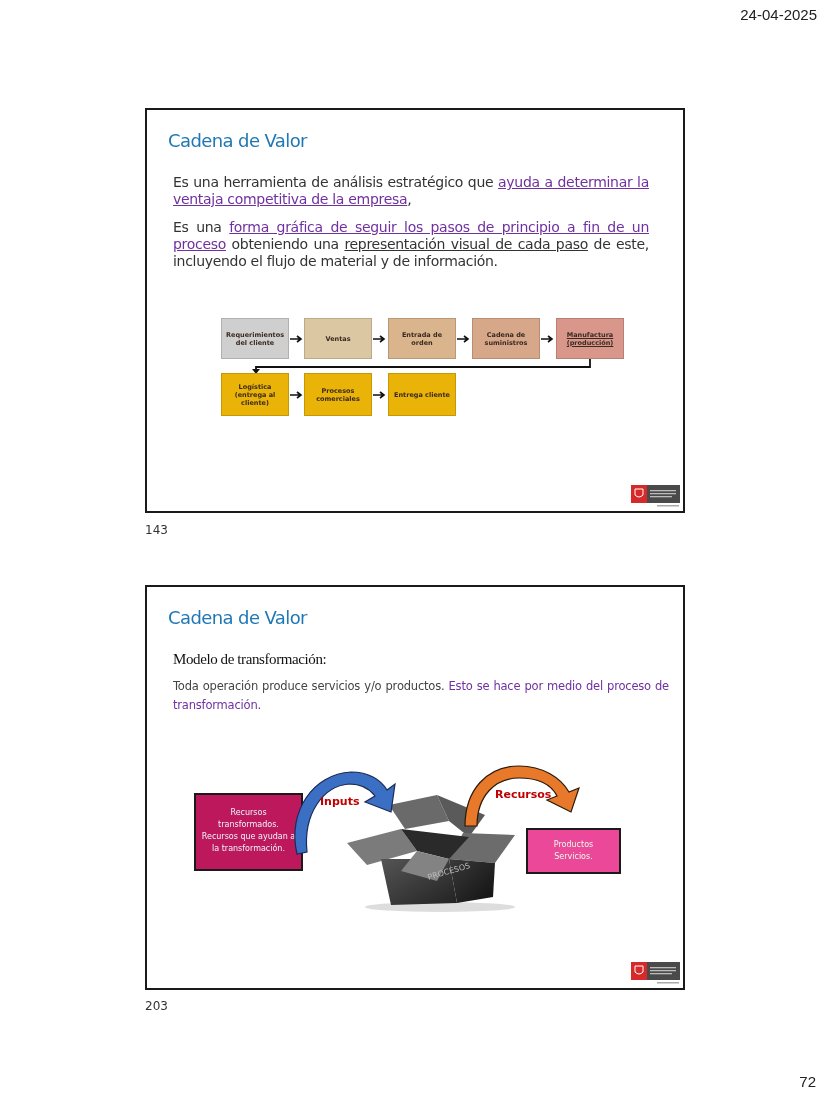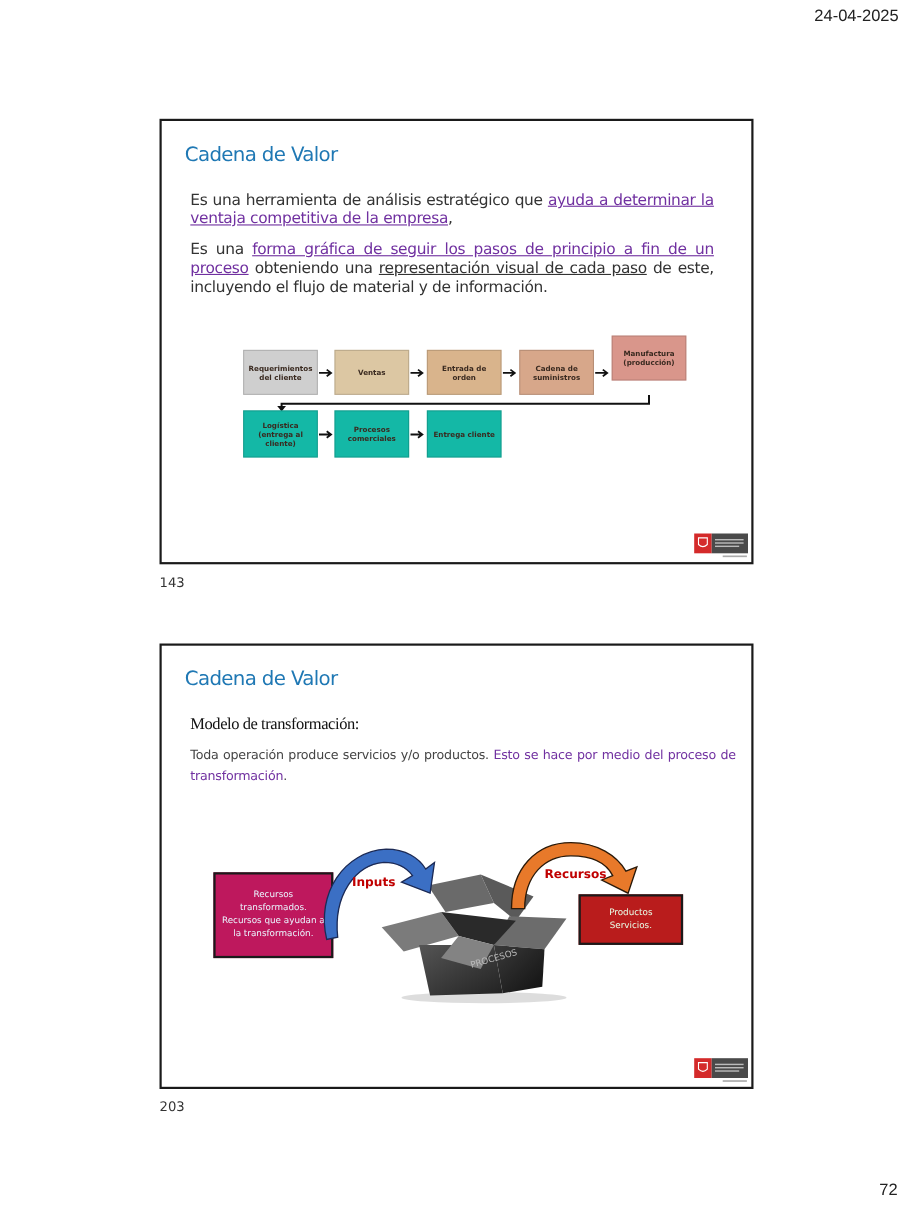--- a/index.html
+++ b/index.html
@@ -24,28 +24,28 @@
   .link { color: #7030a0; text-decoration: underline; }
   .u { text-decoration: underline; }
 
   
   .flow-box { position: absolute; width: 68px; height: 41px; display: flex; align-items: center; justify-content: center; text-align: center; font-family: "DejaVu Sans", sans-serif; font-size: 6.5px; font-weight: bold; color: #3a2a20; line-height: 8px; border: 1px solid rgba(0,0,0,0.15); padding: 2px; }
   .fb-gray { background: #cfcfcf; }
   .fb-tan { background: #dcc7a3; }
   .fb-tan2 { background: #d9b48c; }
   .fb-tan3 { background: #d7a78a; }
   .fb-rose { background: #d9968b; }
-  .fb-pink { background: #14b8a6; }
+  .fb-pink { background: #eab308; }
   .flow-arrow { position: absolute; width: 14px; height: 8px; }
   .flow-connector { position: absolute; }
 
   
   .res-box { position: absolute; left: 47px; top: 206px; width: 109px; height: 78px; background: #be185d; border: 2px solid #1a1a1a; color: #eaf6ff; font-family: "DejaVu Sans", sans-serif; font-size: 8px; line-height: 12px; text-align: center; padding-top: 12px; }
   .res-box div { margin-bottom: 0; }
-  .prod-box { position: absolute; left: 379px; top: 226px; width: 95px; height: 46px; background: #b91c1c; border: 2px solid #1a1a1a; color: #e8ffe8; font-family: "DejaVu Sans", sans-serif; font-size: 8px; line-height: 12px; text-align: center; padding-top: 9px; }
+  .prod-box { position: absolute; left: 379px; top: 241px; width: 95px; height: 46px; background: #ec4899; border: 2px solid #1a1a1a; color: #e8ffe8; font-family: "DejaVu Sans", sans-serif; font-size: 8px; line-height: 12px; text-align: center; padding-top: 9px; }
   .label-inputs { position: absolute; left: 173px; top: 208px; color: #c00000; font-weight: bold; font-size: 11px; font-family: "DejaVu Sans", sans-serif; }
   .label-outputs { position: absolute; left: 348px; top: 201px; color: #c00000; font-weight: bold; font-size: 11px; font-family: "DejaVu Sans", sans-serif; }
 
   .sub-title { position: absolute; left: 26px; top: 64px; font-size: 15px; color: #111; font-family: Liberation Serif, serif; letter-spacing: -0.4px; }
   .p3 { position: absolute; left: 26px; top: 90px; width: 496px; font-size: 11.5px; line-height: 19px; color: #444; font-family: "DejaVu Sans", sans-serif; text-align: justify; letter-spacing: -0.2px; }
   .p3 .purple { color: #7030a0; }
 
   .logo { position: absolute; right: 2px; bottom: 2px; width: 50px; height: 26px; }
 </style>
 </head>
@@ -60,21 +60,21 @@
     <span>Es una herramienta de análisis estratégico que </span><span class="link">ayuda a determinar la ventaja competitiva de la empresa</span><span>,</span>
   </p>
   <p class="para p2">
     <span>Es una </span><span class="link">forma gráfica de seguir los pasos de principio a fin de un proceso</span><span> obteniendo una </span><span class="u">representación visual de cada paso</span><span> de este, incluyendo el flujo de material y de información.</span>
   </p>
 
   <div class="flow-box fb-gray" style="left:74px; top:208px;">Requerimientos del cliente</div>
   <div class="flow-box fb-tan" style="left:157px; top:208px;">Ventas</div>
   <div class="flow-box fb-tan2" style="left:241px; top:208px;">Entrada de orden</div>
   <div class="flow-box fb-tan3" style="left:325px; top:208px;">Cadena de suministros</div>
-  <div class="flow-box fb-rose" style="left:409px; top:195px;">Manufactura (producción)</div>
+  <div class="flow-box fb-rose" style="left:409px; top:208px;text-decoration:underline;">Manufactura (producción)</div>
 
   <svg class="flow-arrow" style="left:143px; top:225px;" viewBox="0 0 14 8">
       <path d="M0 4 H10 M7 1 L11 4 L7 7" stroke="#111" stroke-width="1.6" fill="none"></path>
     </svg>
   <svg class="flow-arrow" style="left:226px; top:225px;" viewBox="0 0 14 8">
       <path d="M0 4 H10 M7 1 L11 4 L7 7" stroke="#111" stroke-width="1.6" fill="none"></path>
     </svg>
   <svg class="flow-arrow" style="left:310px; top:225px;" viewBox="0 0 14 8">
       <path d="M0 4 H10 M7 1 L11 4 L7 7" stroke="#111" stroke-width="1.6" fill="none"></path>
     </svg>

